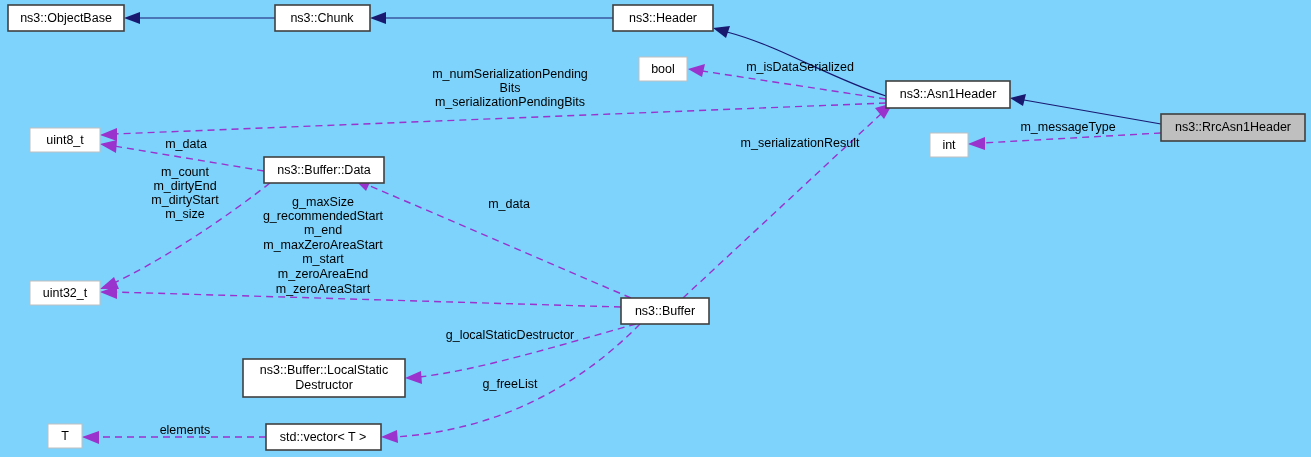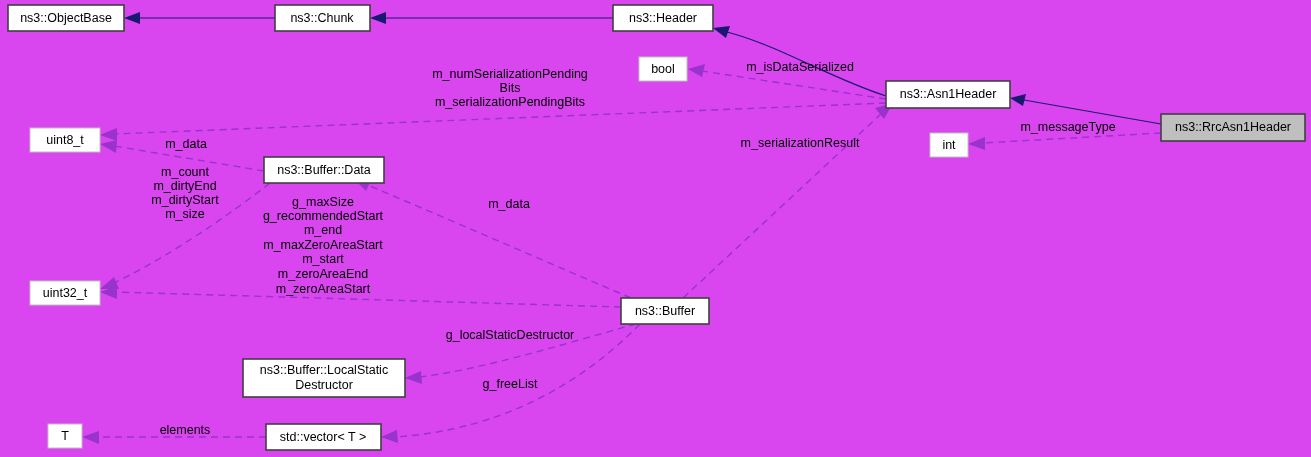--- a/index.html
+++ b/index.html
@@ -4,21 +4,21 @@
 <style>
   html, body {
     margin: 0;
     padding: 0;
     background: #ffffff;
   }
   #diagram-root {
     position: relative;
     width: 1311px;
     height: 457px;
-    background: #d946ef;
+    background: #7dd3fc;
     font-family: "Liberation Sans", sans-serif;
     overflow: hidden;
   }
   svg#graph {
     position: absolute;
     top: 0;
     left: 0;
     width: 1311px;
     height: 457px;
     display: block;

